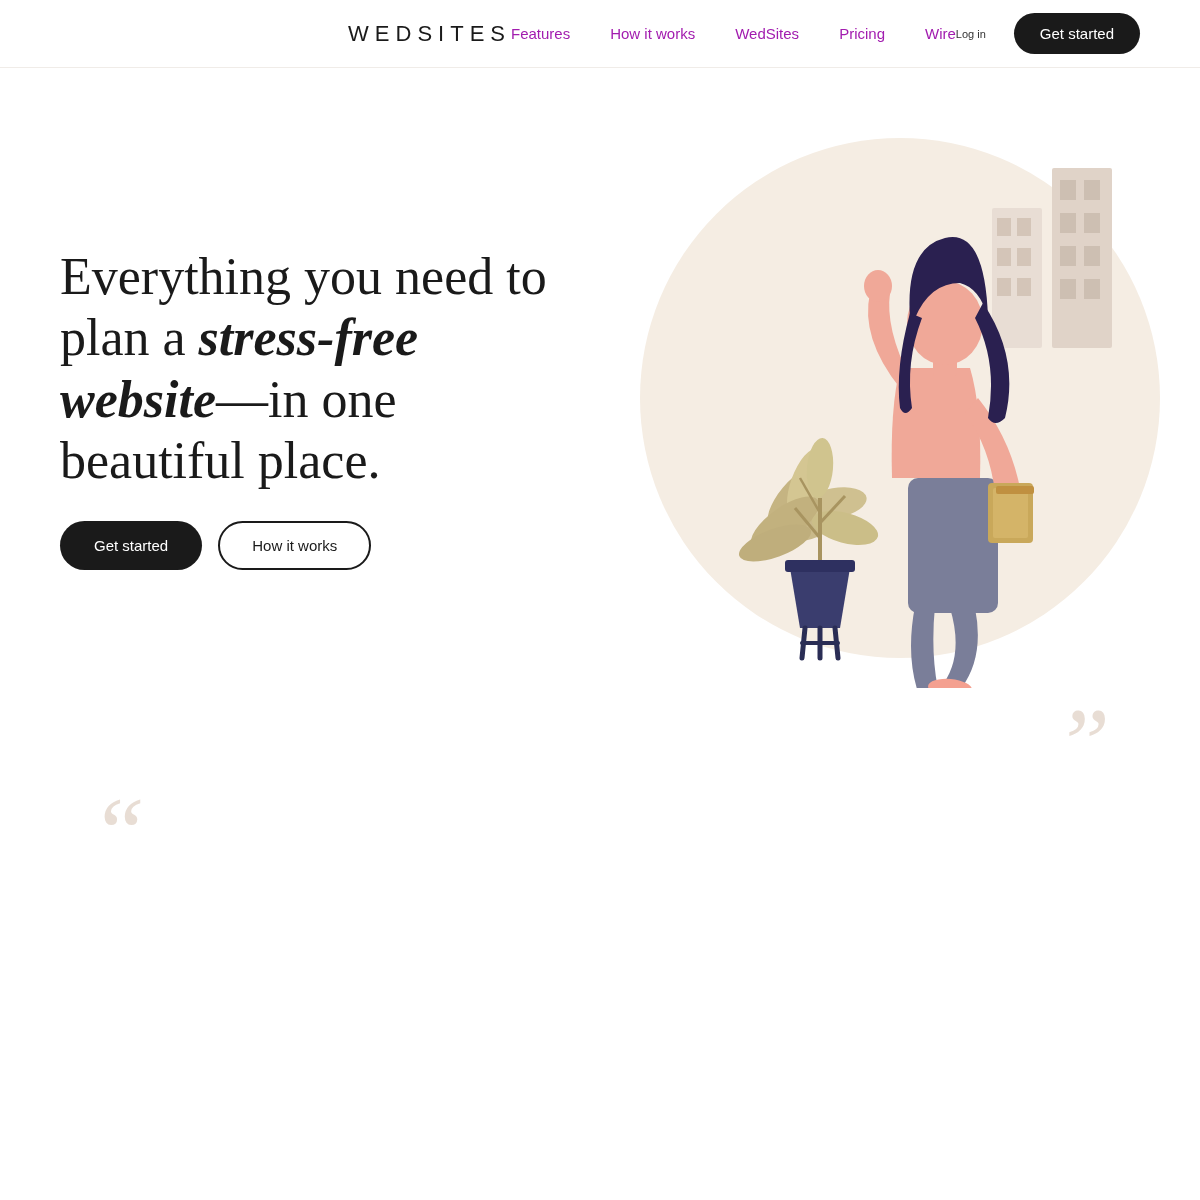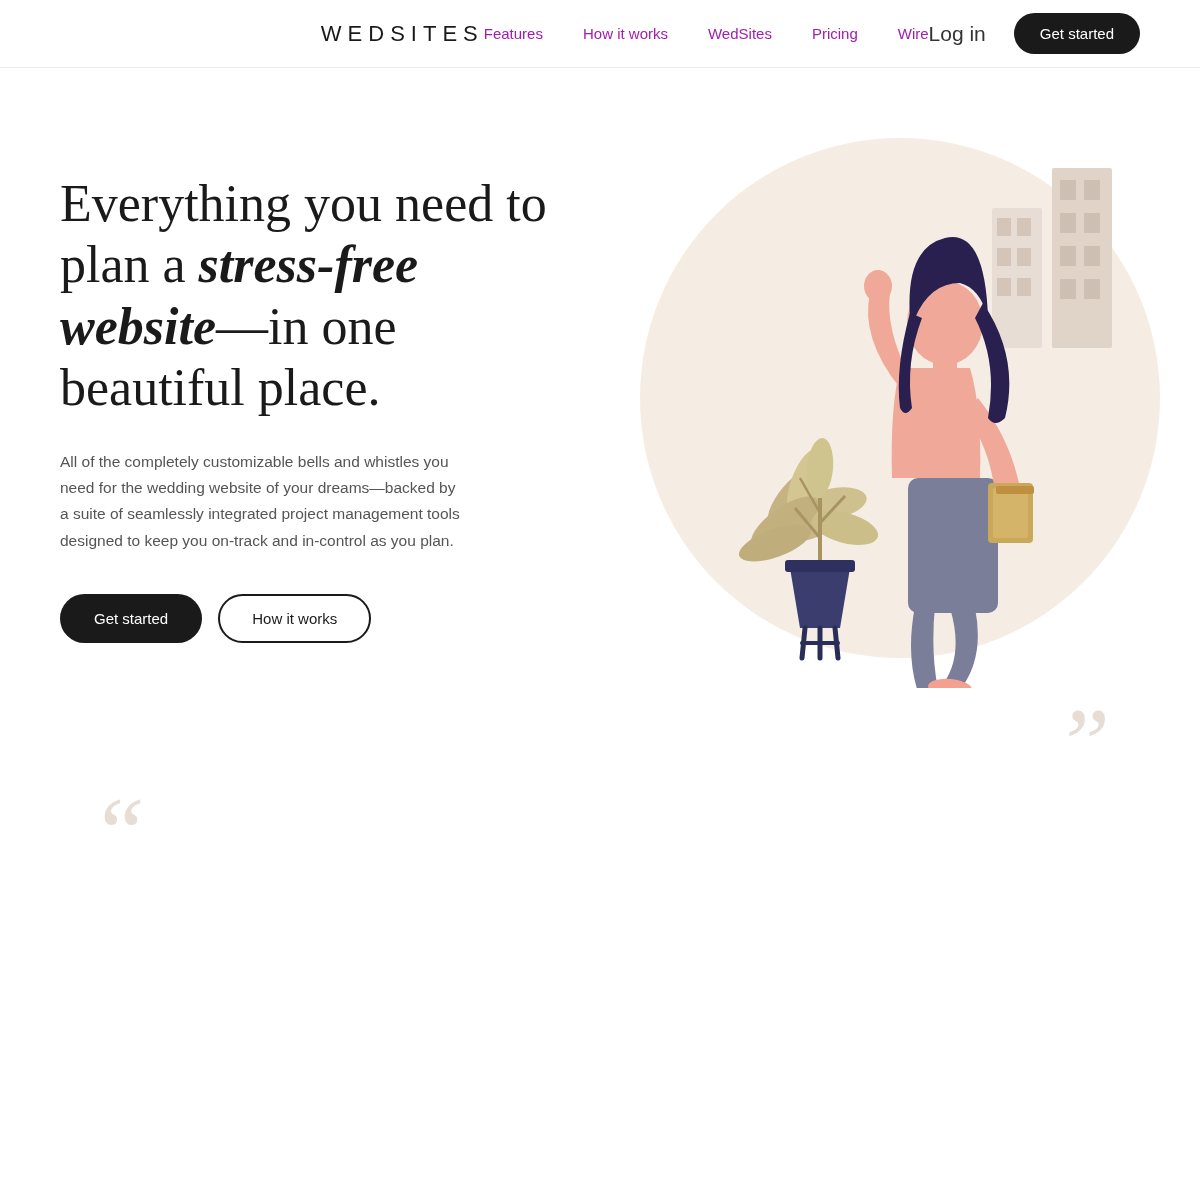--- a/index.html
+++ b/index.html
@@ -50,21 +50,21 @@
     .nav-actions {
       display: flex;
       align-items: center;
       gap: 28px;
     }
 
     .nav-login {
       text-decoration: none;
       color: #333;
       font-family: 'Gill Sans', 'Trebuchet MS', sans-serif;
-      font-size: 21px;
+      font-size: 11px;
     }
 
     .nav-get-started {
       background: #1a1a1a;
       color: #fff;
       padding: 12px 26px;
       border-radius: 30px;
       text-decoration: none;
       font-family: 'Gill Sans', 'Trebuchet MS', sans-serif;
       font-size: 15px;
@@ -245,21 +245,20 @@
   </div>
 </nav>
 
 <section class="hero">
   <div class="hero-content">
     <h1 class="hero-title">
       Everything you need to<br>
       plan a <span class="italic-bold">stress-free<br><em>website</em></span>—in one<br>
       beautiful place.
     </h1>
-    <p class="hero-subtitle">All of the completely customizable bells and whistles you need for the wedding website of your dreams—backed by a suite of seamlessly integrated project management tools designed to keep you on-track and in-control as you plan.</p>
     <div class="hero-buttons">
       <button class="btn-primary">Get started</button>
       <button class="btn-secondary">How it works</button>
     </div>
   </div>
 
   <div class="hero-illustration">
 
     <div class="blob-bg"></div>
 

